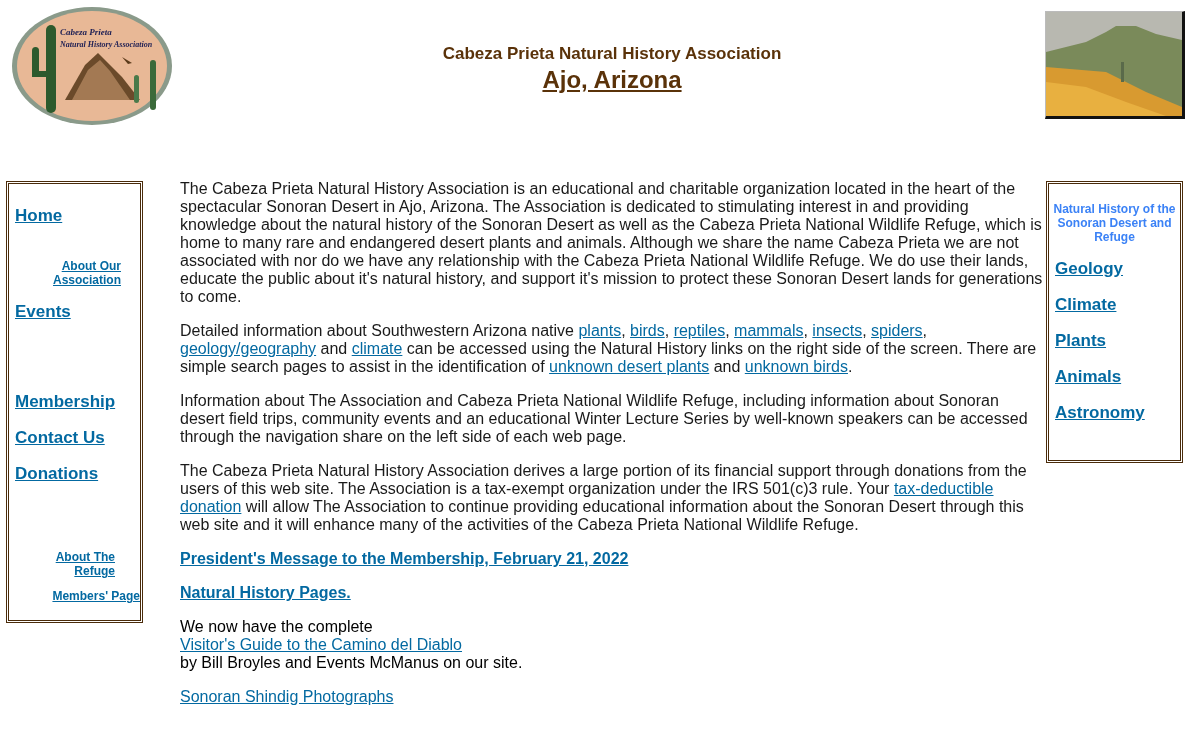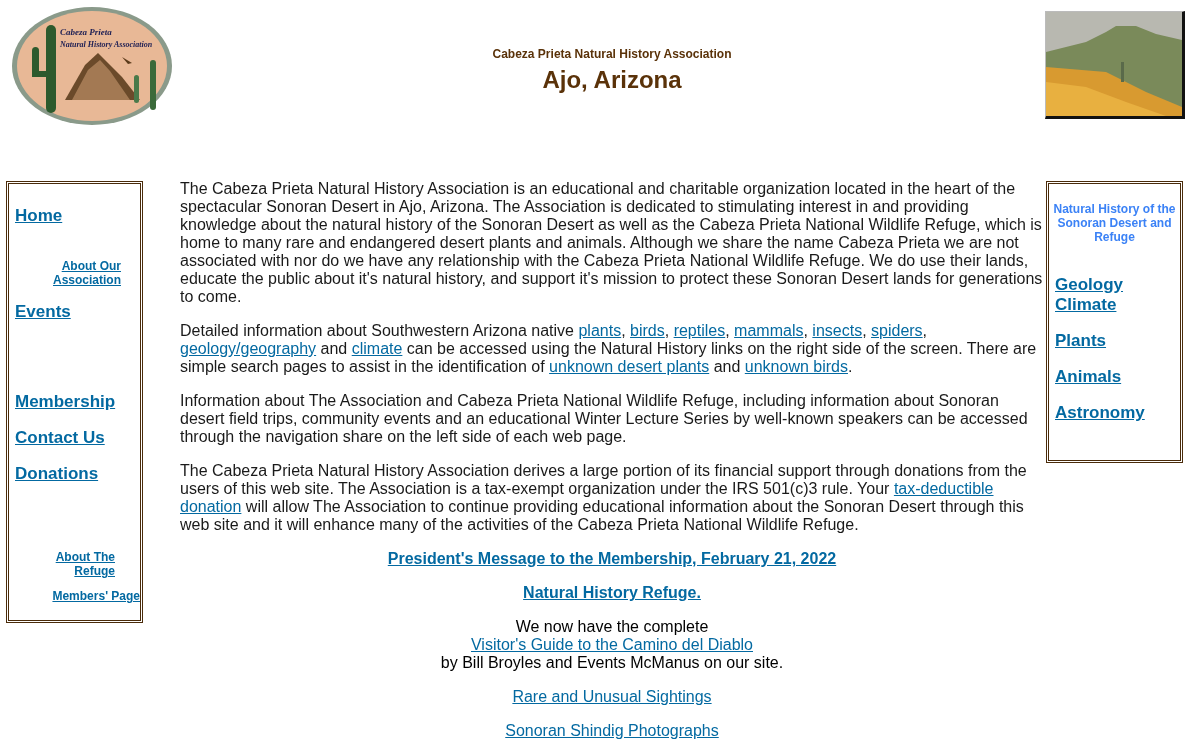--- a/index.html
+++ b/index.html
@@ -7,41 +7,41 @@
     width: 1200px; height: 740px; overflow: hidden; position: relative;
     font-family: "Liberation Sans", sans-serif; color: #1a1a1a;
   }
   a { color: #0369a1; text-decoration: underline; }
   .logo {
     position: absolute; left: 10px; top: 5px; width: 164px; height: 122px;
   }
   .header {
     position: absolute; left: 300px; width: 624px; top: 44px; text-align: center; color: #5a3209;
   }
-  .header .org { font-size: 12px; font-weight: bold; line-height: 20px; }
-  .header .loc { font-size: 24px; font-weight: bold; line-height: 30px; margin-top: 1px; }
+  .header .org { font-size: 17px; font-weight: bold; line-height: 20px; }
+  .header .loc { font-size: 24px; font-weight: bold; line-height: 30px; margin-top: 1px; text-decoration: underline; }
   .photo {
     position: absolute; left: 1045px; top: 11px; width: 136px; height: 104px;
     border: 1px solid #bbb; border-right: 3px solid #111; border-bottom: 3px solid #111;
     overflow: hidden;
   }
   .sidebar {
     position: absolute; border: 3px double #4a2b0a; box-sizing: border-box;
   }
   .left-sb { left: 6px; top: 181px; width: 137px; height: 442px; }
   .right-sb { left: 1046px; top: 181px; width: 137px; height: 282px; }
   .nav-big { position: absolute; left: 6px; font-size: 17px; font-weight: bold; line-height: 18px; }
   .nav-small { position: absolute; left: 0; width: 131px; text-align: right; font-size: 12px; font-weight: bold; line-height: 14px; }
   .rs-title { position: absolute; left: 0; width: 131px; top: 18px; text-align: center; font-size: 12px; font-weight: bold; color: #3b82f6; line-height: 14px; }
   .main {
     position: absolute; left: 180px; top: 180px; width: 864px;
     font-size: 16px; line-height: 18px;
   }
   .main p { margin: 0 0 16px 0; }
-  .center { text-align: center; }
+  .center { text-align: left; }
   .bold-link { font-weight: bold; }
   .red { color: #000000; }
 </style>
 </head>
 <body>
 
 <div class="logo">
   <svg width="164" height="122" viewBox="0 0 164 122">
     <ellipse cx="82" cy="61" rx="80" ry="59" fill="#8a9a8a"></ellipse>
     <ellipse cx="82" cy="61" rx="75" ry="55" fill="#e8b896"></ellipse>
@@ -79,42 +79,41 @@
   <a class="nav-big" style="top:119px" href="#">Events</a>
   <a class="nav-big" style="top:209px" href="#">Membership</a>
   <a class="nav-big" style="top:245px" href="#">Contact Us</a>
   <a class="nav-big" style="top:281px" href="#">Donations</a>
   <a class="nav-small" style="top:366px;left:28px;width:78px" href="#">About The Refuge</a>
   <a class="nav-small" style="top:405px" href="#">Members' Page</a>
 </div>
 
 <div class="sidebar right-sb">
   <div class="rs-title">Natural History of the Sonoran Desert and Refuge</div>
-  <a class="nav-big" style="top:92px" href="#">Geology</a>
+  <a class="nav-big" style="top:76px" href="#">Geology</a>
   <a class="nav-big" style="top:112px" href="#">Climate</a>
   <a class="nav-big" style="top:148px" href="#">Plants</a>
   <a class="nav-big" style="top:184px" href="#">Animals</a>
   <a class="nav-big" style="top:220px" href="#">Astronomy</a>
 </div>
 
 <div class="main">
   <p>The Cabeza Prieta Natural History Association is an educational and charitable organization located in the heart of the spectacular Sonoran Desert in Ajo, Arizona. The Association is dedicated to stimulating interest in and providing knowledge about the natural history of the Sonoran Desert as well as the Cabeza Prieta National Wildlife Refuge, which is home to many rare and endangered desert plants and animals. Although we share the name Cabeza Prieta we are not associated with nor do we have any relationship with the Cabeza Prieta National Wildlife Refuge. We do use their lands, educate the public about it's natural history, and support it's mission to protect these Sonoran Desert lands for generations to come.</p>
 
   <p><span>Detailed information about Southwestern Arizona native </span><a href="#">plants</a>, <a href="#">birds</a>, <a href="#">reptiles</a>, <a href="#">mammals</a>, <a href="#">insects</a>, <a href="#">spiders</a>, <a href="#">geology/geography</a><span> and </span><a href="#">climate</a><span> can be accessed using the Natural History links on the right side of the screen. There are simple search pages to assist in the identification of </span><a href="#">unknown desert plants</a><span> and </span><a href="#">unknown birds</a><span>.</span></p>
 
   <p>Information about The Association and Cabeza Prieta National Wildlife Refuge, including information about Sonoran desert field trips, community events and an educational Winter Lecture Series by well-known speakers can be accessed through the navigation share on the left side of each web page.</p>
 
   <p><span>The Cabeza Prieta Natural History Association derives a large portion of its financial support through donations from the users of this web site. The Association is a tax-exempt organization under the IRS 501(c)3 rule. Your </span><a href="#">tax-deductible donation</a><span> will allow The Association to continue providing educational information about the Sonoran Desert through this web site and it will enhance many of the activities of the Cabeza Prieta National Wildlife Refuge.</span></p>
 
   <p class="center"><a class="bold-link" href="#">President's Message to the Membership, February 21, 2022</a></p>
 
-  <p class="center"><a class="bold-link" href="#">Natural History Refuge.</a></p>
+  <p class="center"><a class="bold-link" href="#">Natural History Pages.</a></p>
 
   <p class="center">
     <span class="red">We now have the complete</span><br>
     <a href="#">Visitor's Guide to the Camino del Diablo</a><br>
     <span class="red">by Bill Broyles and Events McManus on our site.</span>
   </p>
 
-  <p class="center"><a href="#">Rare and Unusual Sightings</a></p>
 
   <p class="center"><a href="#">Sonoran Shindig Photographs</a></p>
 </div>
 
 </body></html>

